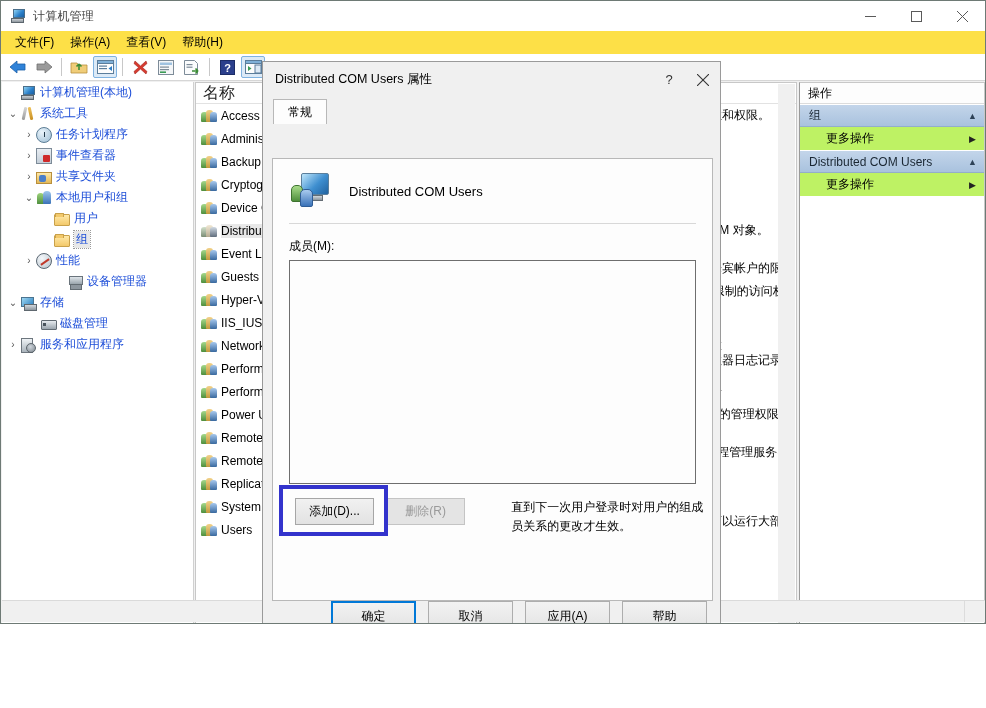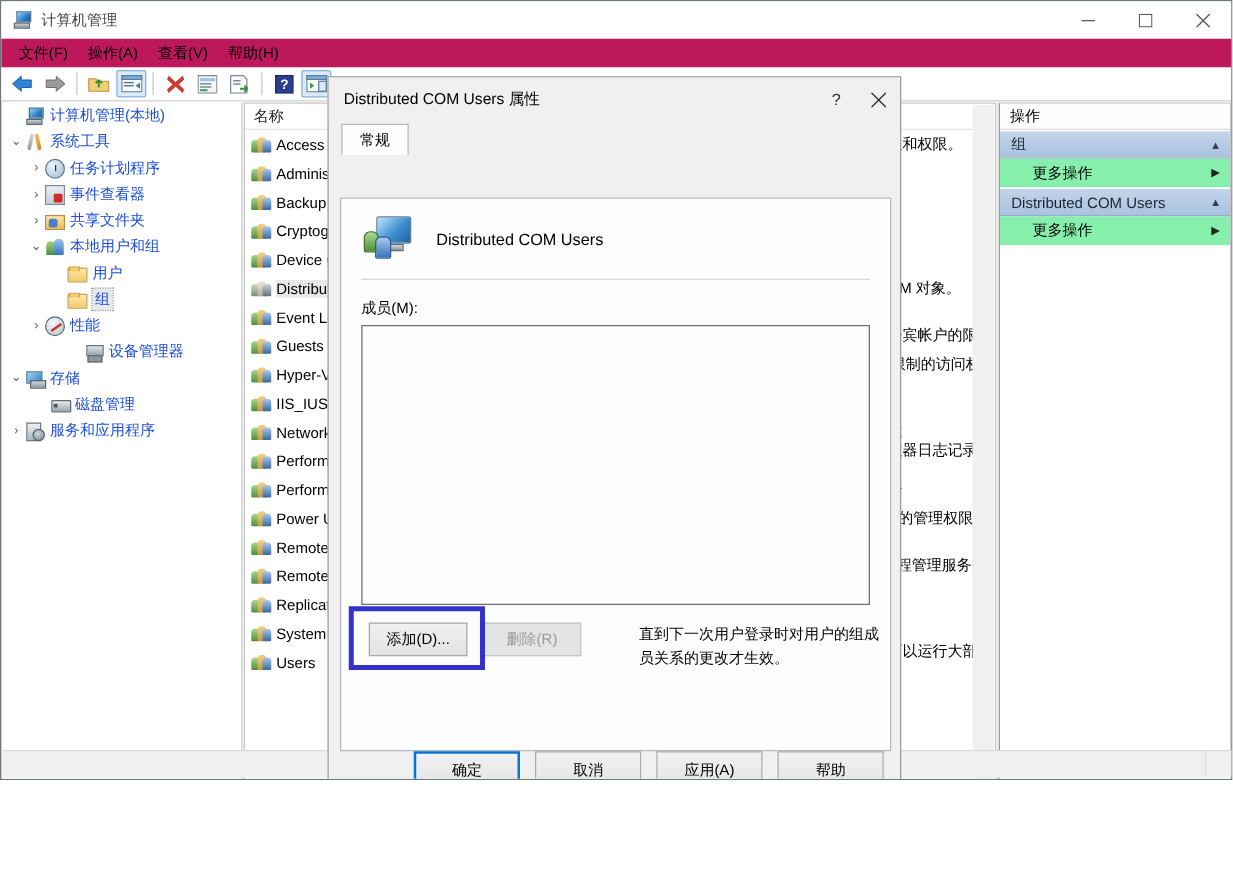--- a/index.html
+++ b/index.html
@@ -47,21 +47,21 @@
   .win-btns { margin-left: auto; display: flex; height: 30px; }
   .win-btn {
     width: 46px; height: 30px; display: flex; align-items: center; justify-content: center;
     color: #5a5a5a;
   }
   .win-btn svg { display:block; }
 
   
   #menubar {
     position: absolute; left: 0; top: 30px; width: 984px; height: 23px;
-    background: #be185d; display: flex; align-items: center; padding-left: 6px;
+    background: #fde047; display: flex; align-items: center; padding-left: 6px;
     border-bottom: 0;
   }
   .menu-item {
     padding: 3px 8px; font-size: 12px; color: #000; white-space: nowrap;
   }
 
   
   #toolbar {
     position: absolute; left: 0; top: 53px; width: 984px; height: 27px;
     background: #ffffff; display: flex; align-items: center; padding-left: 4px;
@@ -140,21 +140,21 @@
 
   
   #list-pane {
     position: absolute; left: 194px; top: 81px; width: 602px; height: 602px;
     background: #ffffff; border: 1px solid #c8c8c8; overflow: hidden;
   }
   #list-header {
     height: 21px; background: #ffffff; border-bottom: 1px solid #e2e2e2;
     display: flex; align-items: center;
   }
-  #list-header .col { padding-left: 7px; font-size: 12px; color: #222; }
+  #list-header .col { padding-left: 7px; font-size: 16px; color: #222; }
   .list-row {
     display: flex; align-items: center; height: 23px; padding-left: 5px; white-space: nowrap;
   }
   .list-row .lname { font-size: 12px; color: #000; }
   .list-row.selected .lname { background: #e8e8e8; }
   .list-row.selected .t-ico { filter: saturate(.25) brightness(1.1); }
   .list-desc {
     position: absolute; left: 250px; font-size: 12px; color: #000; white-space: pre-wrap;
   }
   #list-scroll-h {
@@ -182,21 +182,21 @@
   }
   .action-group-head {
     height: 23px; display: flex; align-items: center; padding: 0 7px 0 9px;
     background: linear-gradient(#c3d5ea, #a9c2de);
     border-top: 1px solid #ffffff; border-bottom: 1px solid #93aecb;
     font-size: 12px; color: #1a2733;
   }
   .action-group-head .caret { margin-left: auto; font-size: 9px; color: #2e4257; }
   .action-item {
     height: 23px; display: flex; align-items: center; padding: 0 8px 0 26px;
-    font-size: 12px; color: #000; background: #86efac;
+    font-size: 12px; color: #000; background: #bef264;
   }
   .action-item .arrow { margin-left: auto; font-size: 9px; color: #222; }
 
   
   #statusbar {
     position: absolute; left: 1px; bottom: 1px; width: 984px; height: 22px;
     background: #f0f0f0; border-top: 1px solid #dadada; display:flex;
   }
   #statusbar .grip { margin-left:auto; width: 22px; border-left:1px solid #dcdcdc; }
 

